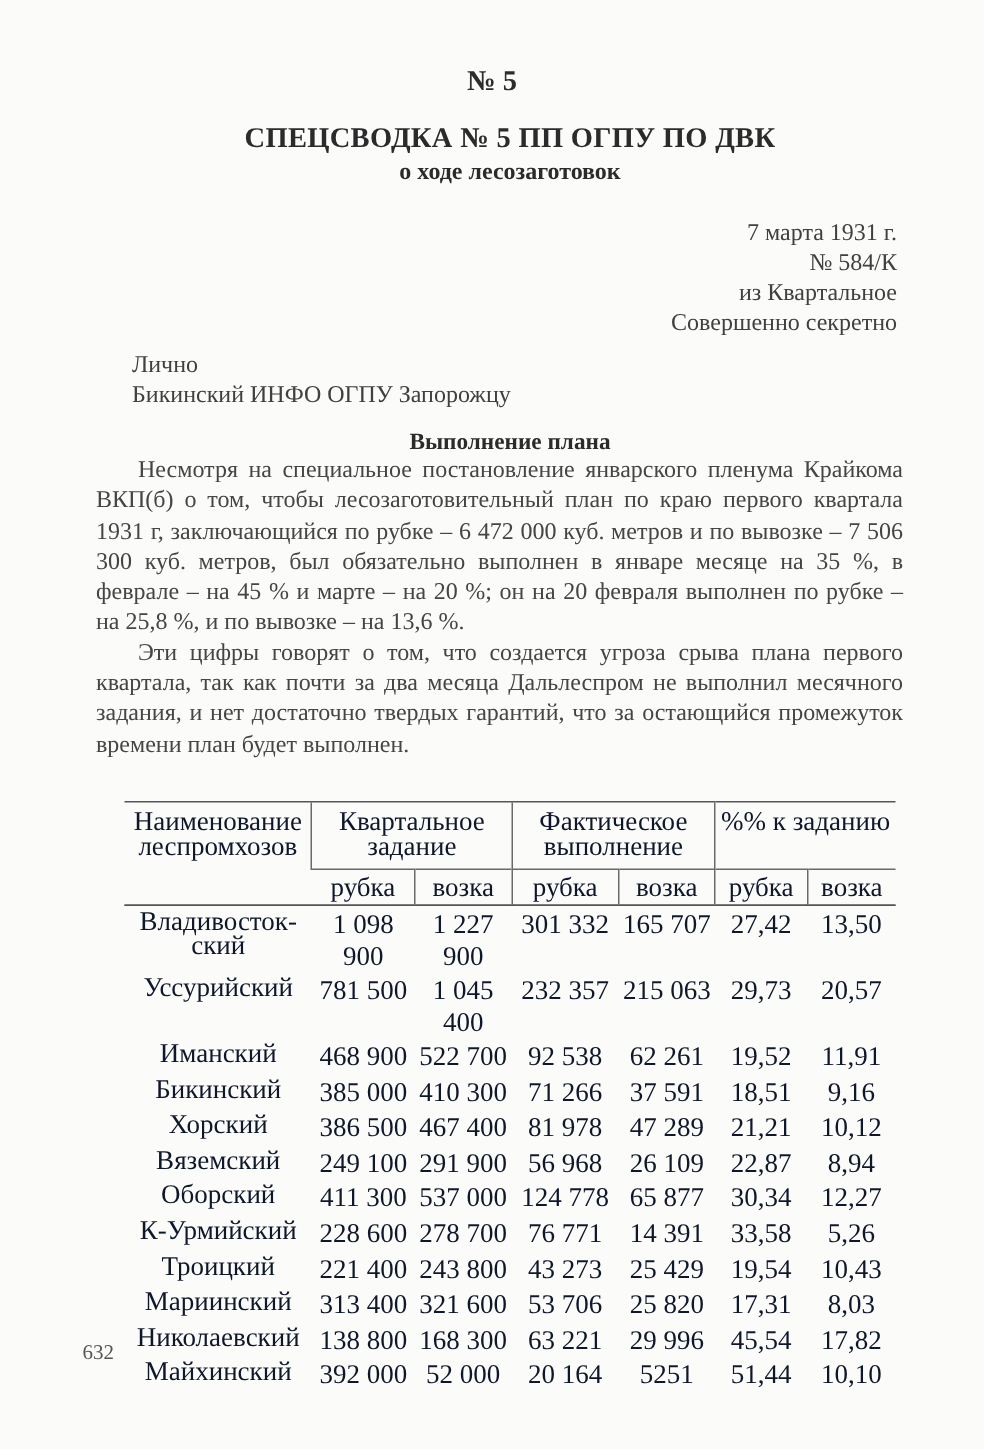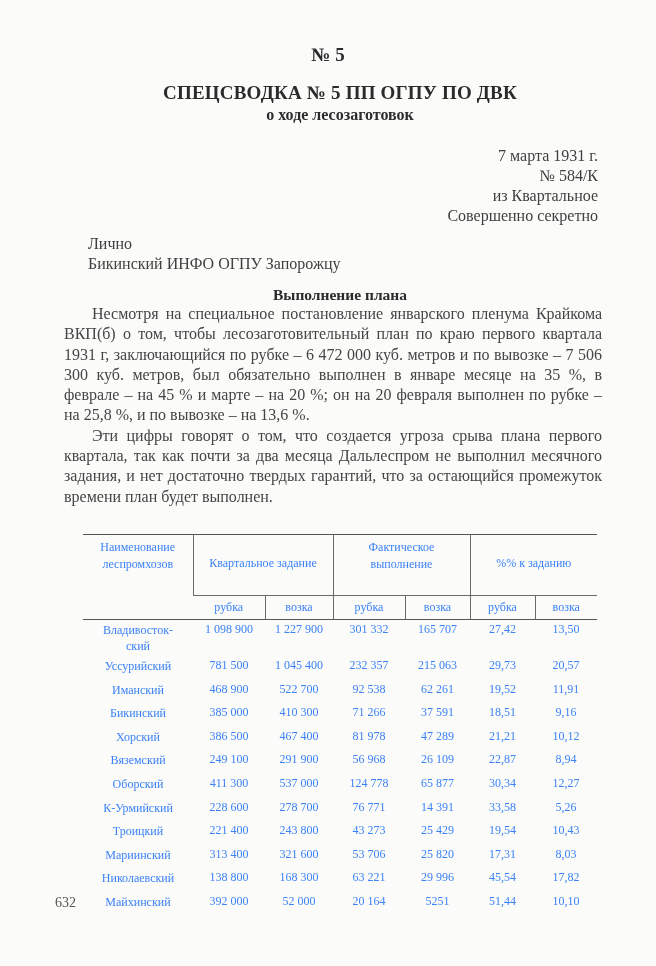--- a/index.html
+++ b/index.html
@@ -38,28 +38,28 @@
     text-align: center; font-weight: bold; font-size: 15.5px; color: #2b2b2b;
   }
   .body-text {
     position: absolute; top: 304px; left: 64px; width: 538px;
     font-size: 16px; line-height: 20.3px; color: #454545;
     text-align: justify;
   }
   .body-text p { margin: 0; text-indent: 28px; }
   table.data-table {
     position: absolute; top: 534px; left: 83px; width: 514px;
-    border-collapse: collapse; font-size: 12px; color: #3b82f6;
+    border-collapse: collapse; font-size: 18px; color: #0f172a;
   }
   table.data-table th {
     font-weight: normal; text-align: center; padding: 0;
     border-left: 1px solid #6a6a6a; line-height: 17px;
   }
   table.data-table th:first-child { border-left: none; }
-  table.data-table thead tr.h1 th { border-top: 1.5px solid #555; height: 40px; vertical-align: top; padding-top: 20px; }
+  table.data-table thead tr.h1 th { border-top: 1.5px solid #555; height: 40px; vertical-align: top; padding-top: 4px; }
   table.data-table thead tr.h2 th { border-top: 1px solid #6a6a6a; border-bottom: 1.5px solid #555; height: 23px; }
   table.data-table tbody td { text-align: center; padding: 0; height: 21.6px; vertical-align: top; padding-top: 2px; }
   table.data-table tbody tr.tall td { height: 34px; }
   table.data-table tbody td.name { line-height: 16px; }
   .col-name { width: 110px; }
   .col-a { width: 72px; }
   .col-b { width: 68px; }
   .col-c { width: 72px; }
   .col-d { width: 65px; }
   .col-e { width: 65px; }

